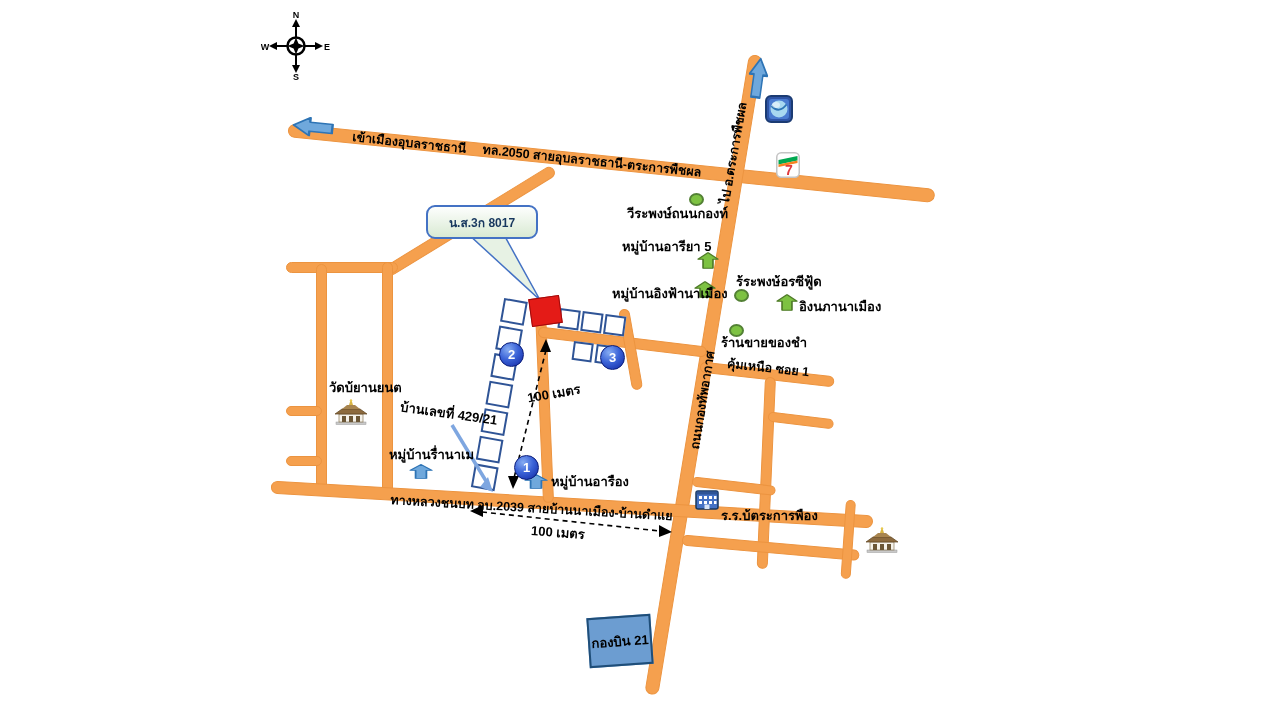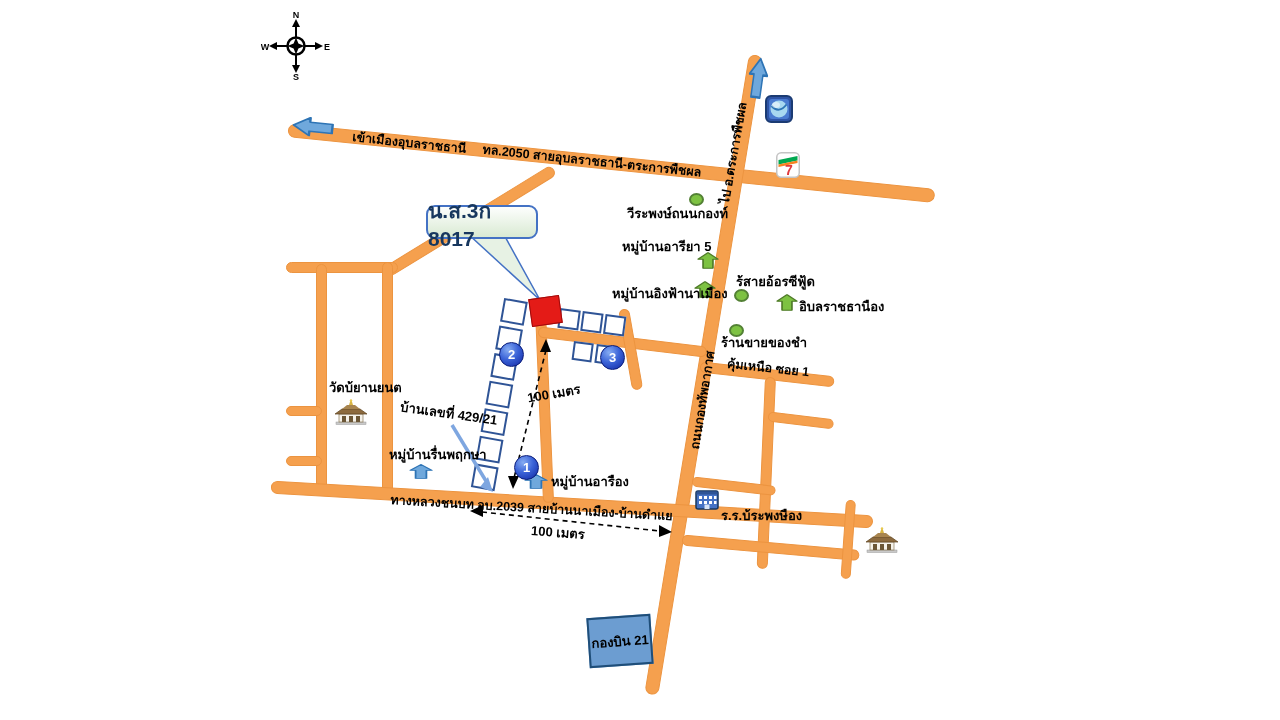--- a/index.html
+++ b/index.html
@@ -20,21 +20,21 @@
         border:2px solid #538135;box-sizing:border-box;z-index:5;}
   .arr{position:absolute;z-index:5;overflow:visible;}
   .arr use{stroke-linejoin:round;stroke-width:1.5px;}
   .arr.green use{fill:#7DC242;stroke:#4E7A27;}
   .arr.blue use{fill:#6FA8DC;stroke:#2E74B5;}
   .ico{position:absolute;z-index:5;}
   #callout{position:absolute;left:426px;top:205px;width:108px;height:30px;z-index:8;
            border:2px solid #4472C4;border-radius:9px;
            background:linear-gradient(#FDFEFD,#D9EAD3);
            display:flex;align-items:center;justify-content:center;
-           font-weight:bold;font-size:21px;color:#17375E;}
+           font-weight:bold;font-size:12px;color:#17375E;}
   #parcel{position:absolute;left:530px;top:297px;width:31px;height:28px;background:#E41B17;
           border:1.5px solid #9E0B0B;box-sizing:border-box;transform:rotate(-8deg);z-index:5;}
   #wing21{position:absolute;left:588px;top:616px;width:64px;height:50px;background:#6C9DD1;
           border:2px solid #1F4E79;box-sizing:border-box;transform:rotate(-4deg);
           display:flex;align-items:center;justify-content:center;
           font-weight:bold;font-size:13px;color:#000;z-index:4;}
   #overlay{position:absolute;left:0;top:0;z-index:4;pointer-events:none;}
 </style>
 </head>
 <body>
@@ -116,28 +116,28 @@
   <div class="lbl roadlbl" style="left:352px;top:133px;transform:rotate(6deg);">เข้าเมืองอุบลราชธานี</div>
   <div class="lbl roadlbl" style="left:482px;top:151px;transform:rotate(6deg);">ทล.2050 สายอุบลราชธานี-ตระการพืชผล</div>
   <div class="lbl roadlbl" style="left:682px;top:143px;transform:rotate(-80deg);">ไป อ.ตระการพืชผล</div>
   <div class="lbl roadlbl" style="left:653px;top:390px;transform:rotate(-81deg);">ถนนกองทัพอากาศ</div>
   <div class="lbl roadlbl" style="left:391px;top:490px;transform:rotate(3.3deg);transform-origin:0 0;">ทางหลวงชนบท อบ.2039 สายบ้านนาเมือง-บ้านดำแย</div>
   <div class="lbl roadlbl" style="left:727px;top:358px;transform:rotate(6deg);">คุ้มเหนือ ซอย 1</div>
 
   <div class="lbl" style="left:627px;top:203px;">วีระพงษ์ถนนกองท์</div>
   <div class="lbl" style="left:622px;top:236px;">หมู่บ้านอารียา 5</div>
   <div class="lbl" style="left:612px;top:283px;">หมู่บ้านอิงฟ้านาเมือง</div>
-  <div class="lbl" style="left:736px;top:271px;">ร้สายอ้อรซีฟู้ด</div>
-  <div class="lbl" style="left:799px;top:296px;">อิบลราชธานือง</div>
+  <div class="lbl" style="left:736px;top:271px;">ร้ระพงษ้อรซีฟู้ด</div>
+  <div class="lbl" style="left:799px;top:296px;">อิงนภานาเมือง</div>
   <div class="lbl" style="left:721px;top:332px;">ร้านขายของชำ</div>
   <div class="lbl" style="left:329px;top:377px;">วัดบ้ยานยนต</div>
   <div class="lbl" style="left:400px;top:403px;transform:rotate(8deg);">บ้านเลขที่ 429/21</div>
-  <div class="lbl" style="left:389px;top:444px;">หมู่บ้านรื่นพฤกษา</div>
+  <div class="lbl" style="left:389px;top:444px;">หมู่บ้านรื่านาเม</div>
   <div class="lbl" style="left:551px;top:471px;">หมู่บ้านอารือง</div>
-  <div class="lbl" style="left:721px;top:505px;">ร.ร.บ้ระพงษือง</div>
+  <div class="lbl" style="left:721px;top:505px;">ร.ร.บ้ตระการพือง</div>
   <div class="lbl" style="left:527px;top:383px;transform:rotate(-10deg);">100 เมตร</div>
   <div class="lbl" style="left:531px;top:522px;transform:rotate(4deg);">100 เมตร</div>
 
   <div id="wing21">
     <span>กองบิน 21</span>
   </div>
 
   <svg class="arr blue" width="20" height="42" style="left:303px;top:106px;transform:rotate(-84deg);">
       <use href="#arrow-up"></use>
     </svg>

